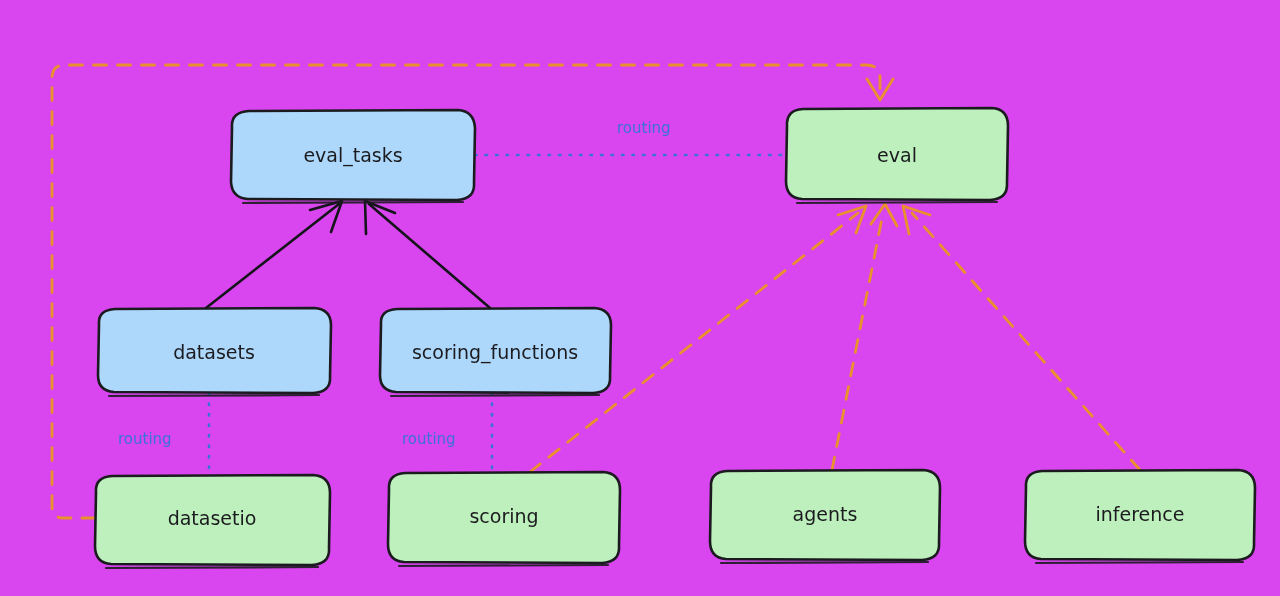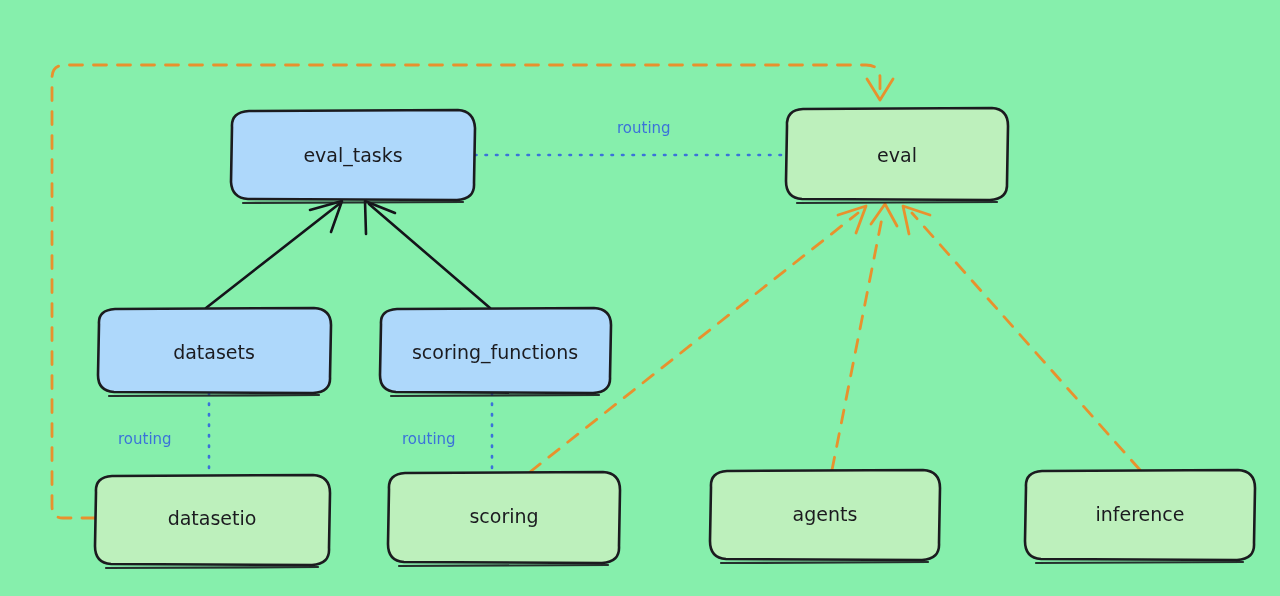--- a/index.html
+++ b/index.html
@@ -7,21 +7,21 @@
     padding: 0;
     background: #ffffff;
   }
   body {
     font-family: "DejaVu Sans", sans-serif;
   }
   #canvas {
     position: relative;
     width: 1280px;
     height: 596px;
-    background: #86efac;
+    background: #d946ef;
     overflow: hidden;
   }
   #diagram-svg {
     position: absolute;
     left: 0;
     top: 0;
     width: 1280px;
     height: 596px;
   }
   .node-label {

